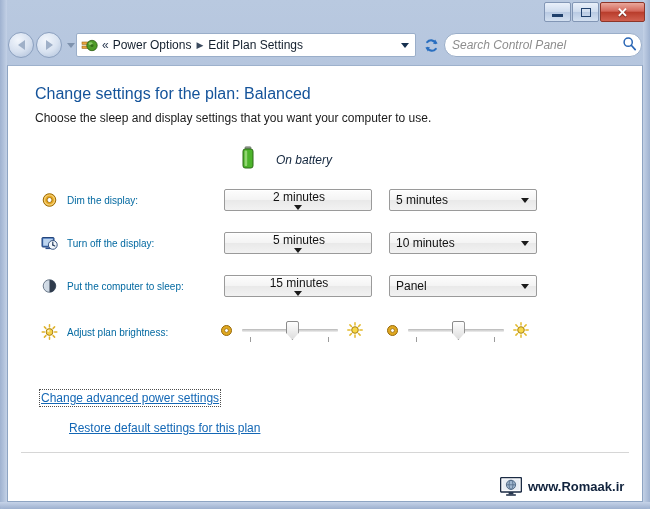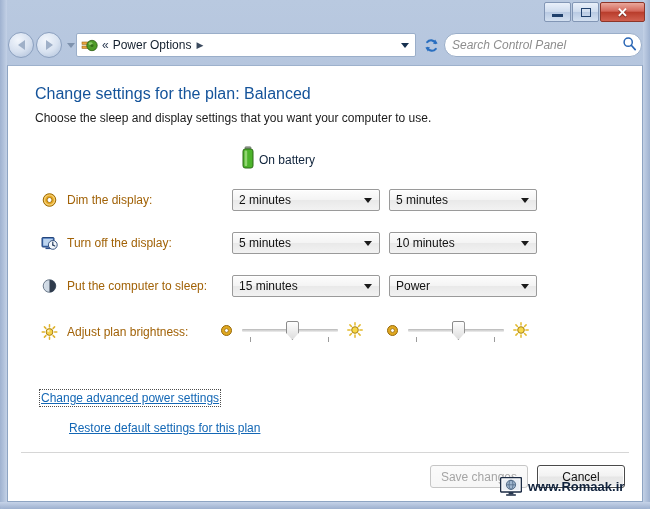--- a/index.html
+++ b/index.html
@@ -190,56 +190,56 @@
     left: 27px; top: 45px;
     font-size: 12px;
     color: #1b1b1b;
     white-space: nowrap;
   }
 
   
   .col-head {
     position: absolute;
     top: 80px;
-    display: flex; align-items: center; gap: 3px;
+    display: flex; align-items: center; gap: 20px; font-style: italic;
   }
   .col-head.battery { left: 232px; }
   .col-head.plugged { left: 395px; }
   .col-head-label { font-size: 12px; color: #10243c; white-space: nowrap; }
 
   
   .setting-row {
     position: absolute;
     left: 0; right: 0;
     height: 28px;
   }
   .row-icon {
     position: absolute; left: 33px; top: 50%;
     transform: translateY(-50%);
     width: 17px; height: 17px;
   }
   .row-label {
     position: absolute; left: 59px; top: 50%;
     transform: translateY(-50%);
-    font-size: 12px; color: #a16207; white-space: nowrap;
+    font-size: 10px; color: #0369a1; white-space: nowrap;
   }
 
   .combo {
     position: absolute; top: 50%;
     transform: translateY(-50%);
     width: 148px; height: 22px;
     box-sizing: border-box;
     border: 1px solid #9a9a9a;
     border-radius: 2px;
     background: linear-gradient(180deg, #fdfdfd 0%, #f4f4f4 48%, #e9e9e9 52%, #f2f2f2 100%);
     display: flex; align-items: center;
     padding: 0 4px 0 6px;
     box-shadow: inset 0 1px 0 #ffffff;
   }
-  .combo.left  { left: 224px; }
+  .combo.left  { left: 216px; flex-direction: column; }
   .combo.right { left: 381px; }
   .combo-value {
     font-size: 12px; color: #121212; flex: 1 1 auto; white-space: nowrap;
   }
   .combo-arrow {
     width: 0; height: 0;
     border-left: 4px solid transparent;
     border-right: 4px solid transparent;
     border-top: 5px solid #1a1a1a;
     margin-right: 3px;
@@ -387,20 +387,21 @@
           <rect x="1" y="5" width="8" height="2.4" fill="#e8a33d" stroke="#9a6a16" stroke-width="0.6"></rect>
           <rect x="1" y="9" width="8" height="2.4" fill="#e8a33d" stroke="#9a6a16" stroke-width="0.6"></rect>
           <circle cx="11" cy="8.5" r="5.2" fill="#4f9b28" stroke="#2d5c14" stroke-width="0.8"></circle>
           <ellipse cx="9.6" cy="6.7" rx="2" ry="1.4" fill="#9ed77a" opacity="0.8"></ellipse>
           <circle cx="11" cy="8.5" r="1.5" fill="#23470f" opacity="0.55"></circle>
         </svg>
       </span>
       <span class="crumb-sep-chev">«</span>
       <span class="crumb-text">Power Options</span>
       <span class="crumb-arrow">▶</span>
+      <span class="crumb-text">Edit Plan Settings</span>
       <span class="addr-dd"></span>
     </div>
 
     <div class="refresh-btn">
       <svg width="17" height="17" viewBox="0 0 17 17">
         <path d="M4.2 5.2 A5 5 0 0 1 12.6 6.1" stroke="#2a6fc0" stroke-width="2.1" fill="none" stroke-linecap="round"></path>
         <path d="M12.8 11.8 A5 5 0 0 1 4.4 10.9" stroke="#2a6fc0" stroke-width="2.1" fill="none" stroke-linecap="round"></path>
         <polygon points="12.1,2.6 14.6,6.6 10.2,6.9" fill="#2a6fc0"></polygon>
         <polygon points="4.9,14.4 2.4,10.4 6.8,10.1" fill="#2a6fc0"></polygon>
       </svg>
@@ -485,21 +486,21 @@
           <path d="M4.5 4.6 A6.3 6.3 0 0 0 4.0 10.5 Z" fill="#ffffff" opacity="0.55"></path>
         </svg>
       </span>
       <span class="row-label">Put the computer to sleep:</span>
 
       <div class="combo left">
         <span class="combo-value">15 minutes</span>
         <span class="combo-arrow"></span>
       </div>
       <div class="combo right">
-        <span class="combo-value">Power</span>
+        <span class="combo-value">Panel</span>
         <span class="combo-arrow"></span>
       </div>
     </div>
 
     <div class="setting-row" style="top:249px; height:34px;">
       <span class="row-icon">
         <svg width="17" height="17" viewBox="0 0 17 17">
           <g stroke="#e0b32a" stroke-width="1.5" stroke-linecap="round">
             <line x1="8.5" y1="1.2" x2="8.5" y2="3.4"></line>
             <line x1="8.5" y1="13.6" x2="8.5" y2="15.8"></line>
@@ -574,24 +575,20 @@
             <circle cx="8" cy="8" r="3.3" fill="#f7d849" stroke="#a8800f" stroke-width="1"></circle>
           </svg>
         </span>
       </div>
     </div>
 
     <div class="link focused" style="left:33px; top:325px;">Change advanced power settings</div>
     <div class="link" style="left:33px; top:355px;margin-left:28px;">Restore default settings for this plan</div>
 
     <div class="sep-line"></div>
-    <div class="btnbar">
-      <div class="btn disabled">Save changes</div>
-      <div class="btn primary-focus">Cancel</div>
-    </div>
 
   </div>
 
   <div class="watermark">
     <span class="wm-icon">
       <svg width="22" height="19" viewBox="0 0 22 19">
         <rect x="0.6" y="0.6" width="20.8" height="14.4" rx="1" fill="#ffffff" stroke="#1b2b44" stroke-width="1.4"></rect>
         <rect x="2.4" y="2.4" width="17.2" height="10.8" fill="#e8edf4"></rect>
         <circle cx="11" cy="7.8" r="4.6" fill="#9fb6cf" stroke="#48627f" stroke-width="0.9"></circle>
         <ellipse cx="11" cy="7.8" rx="2" ry="4.6" fill="none" stroke="#48627f" stroke-width="0.7"></ellipse>

